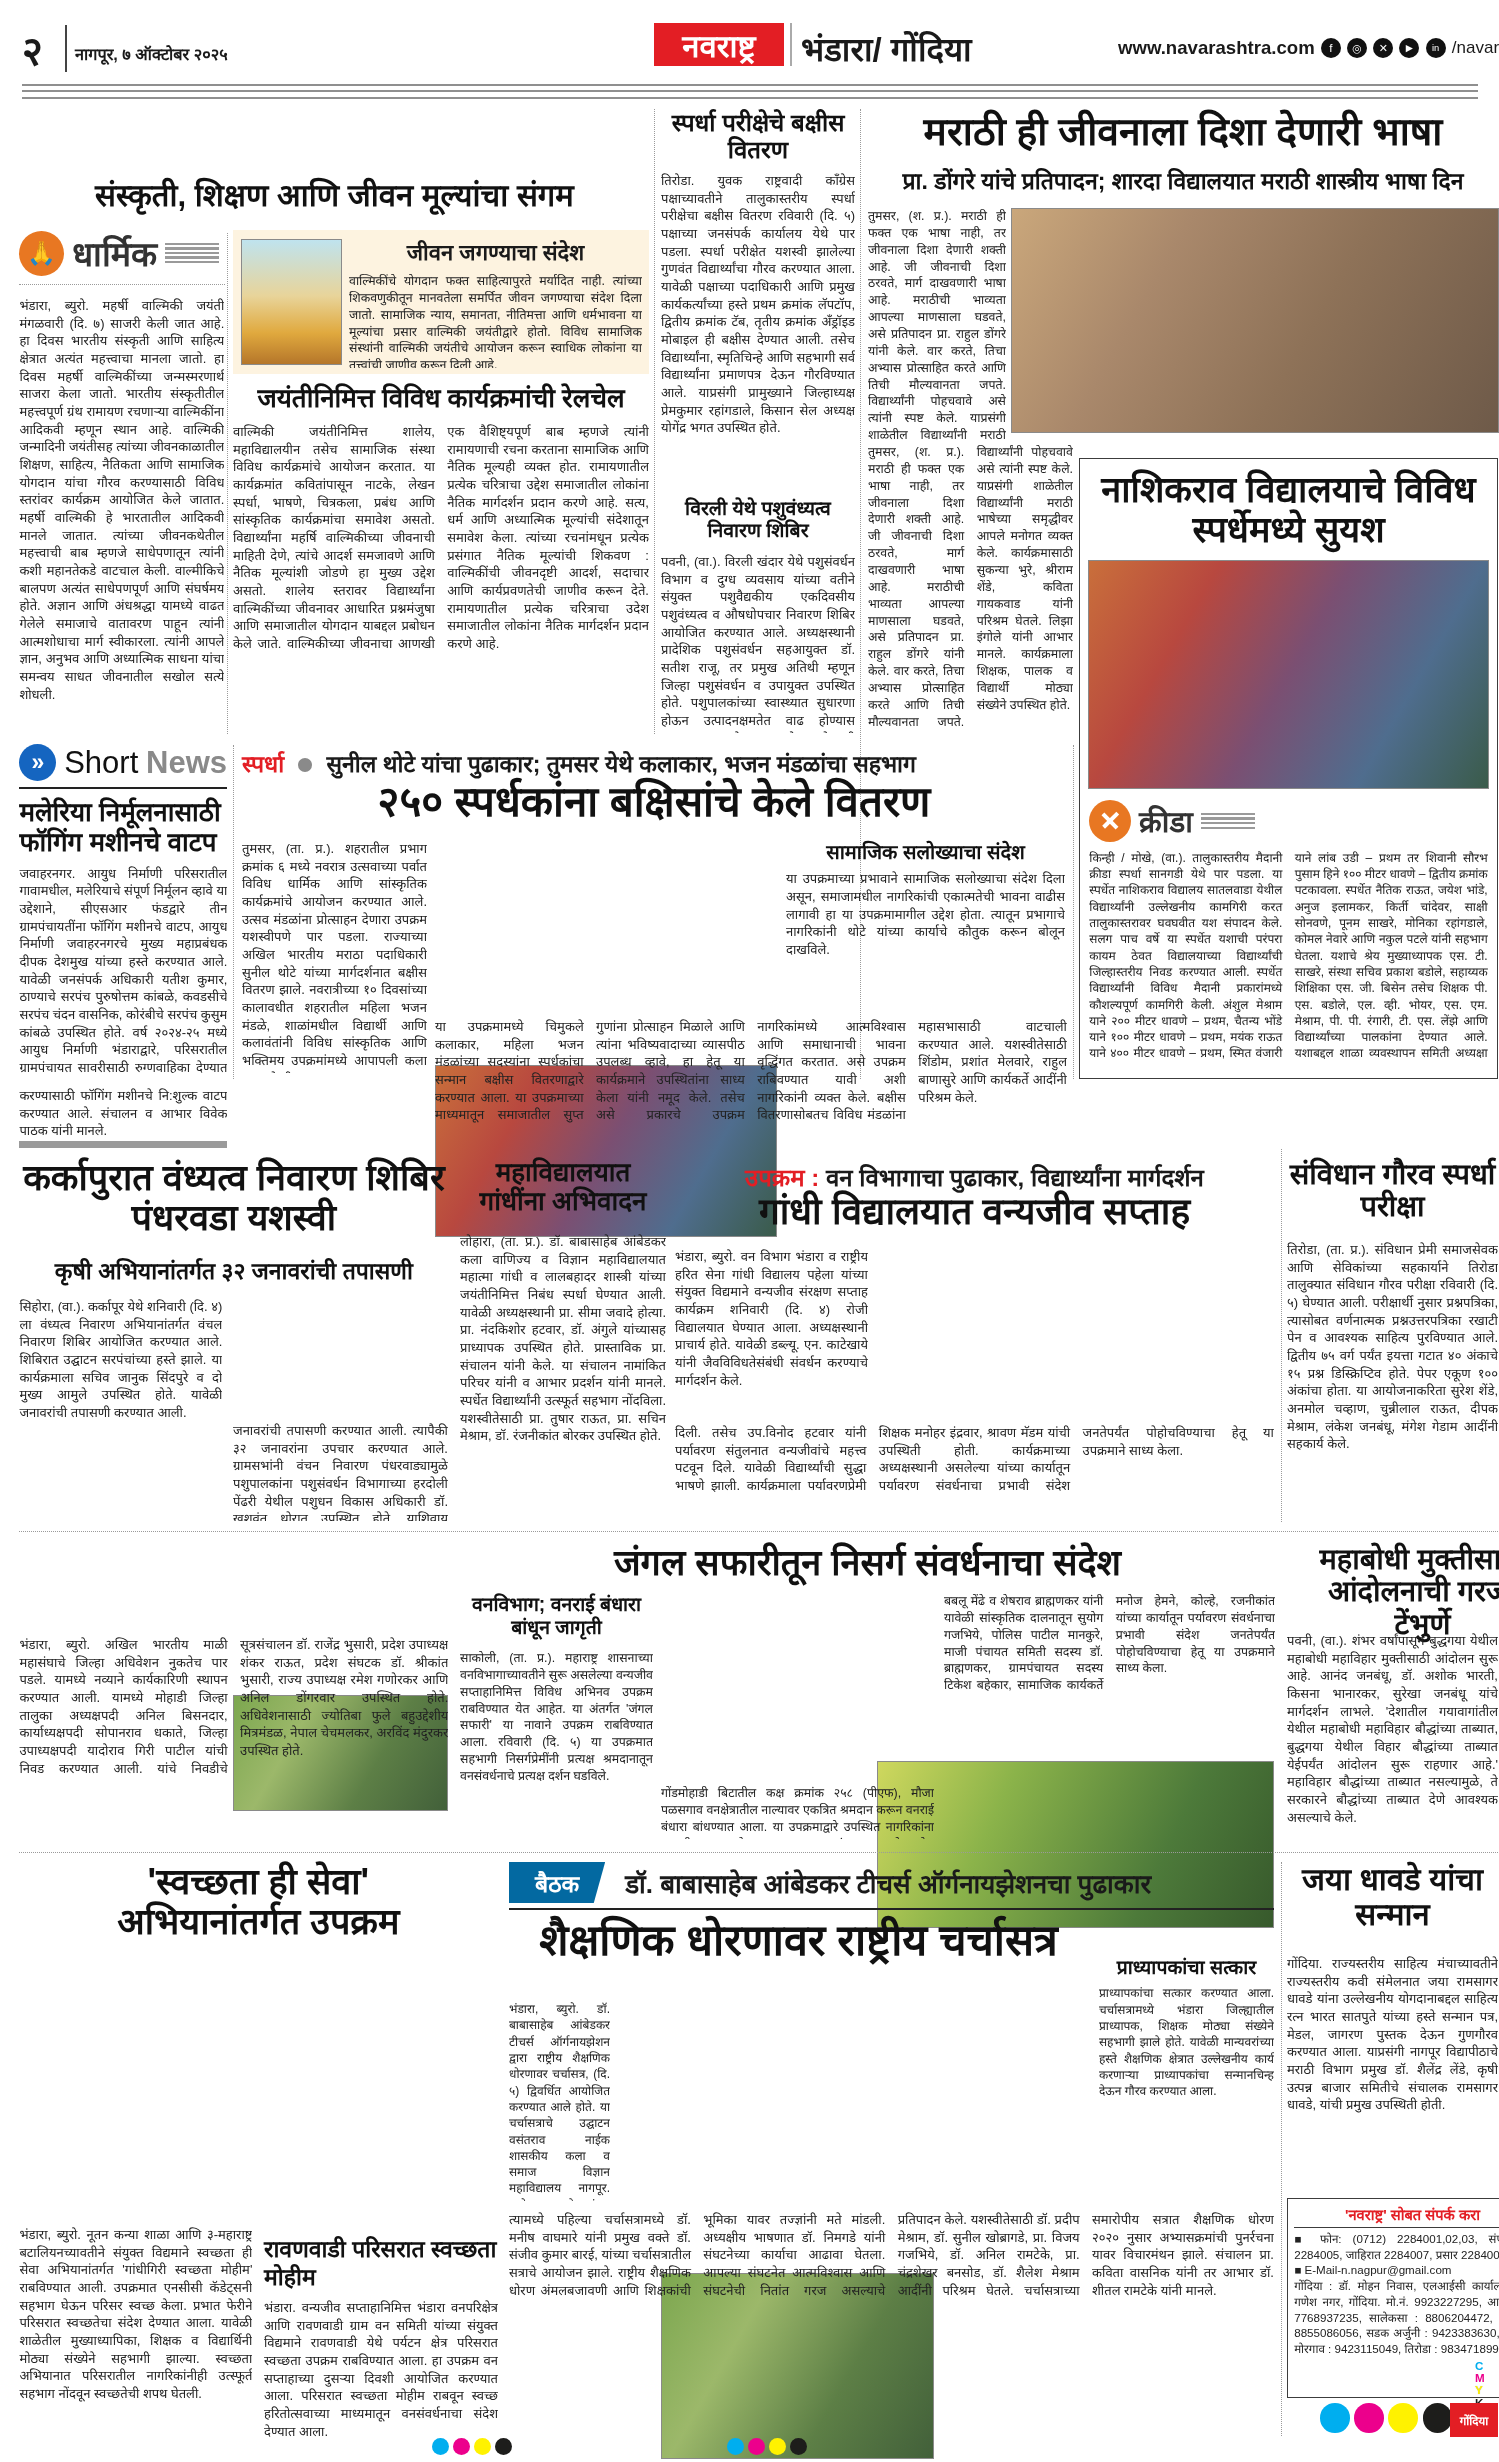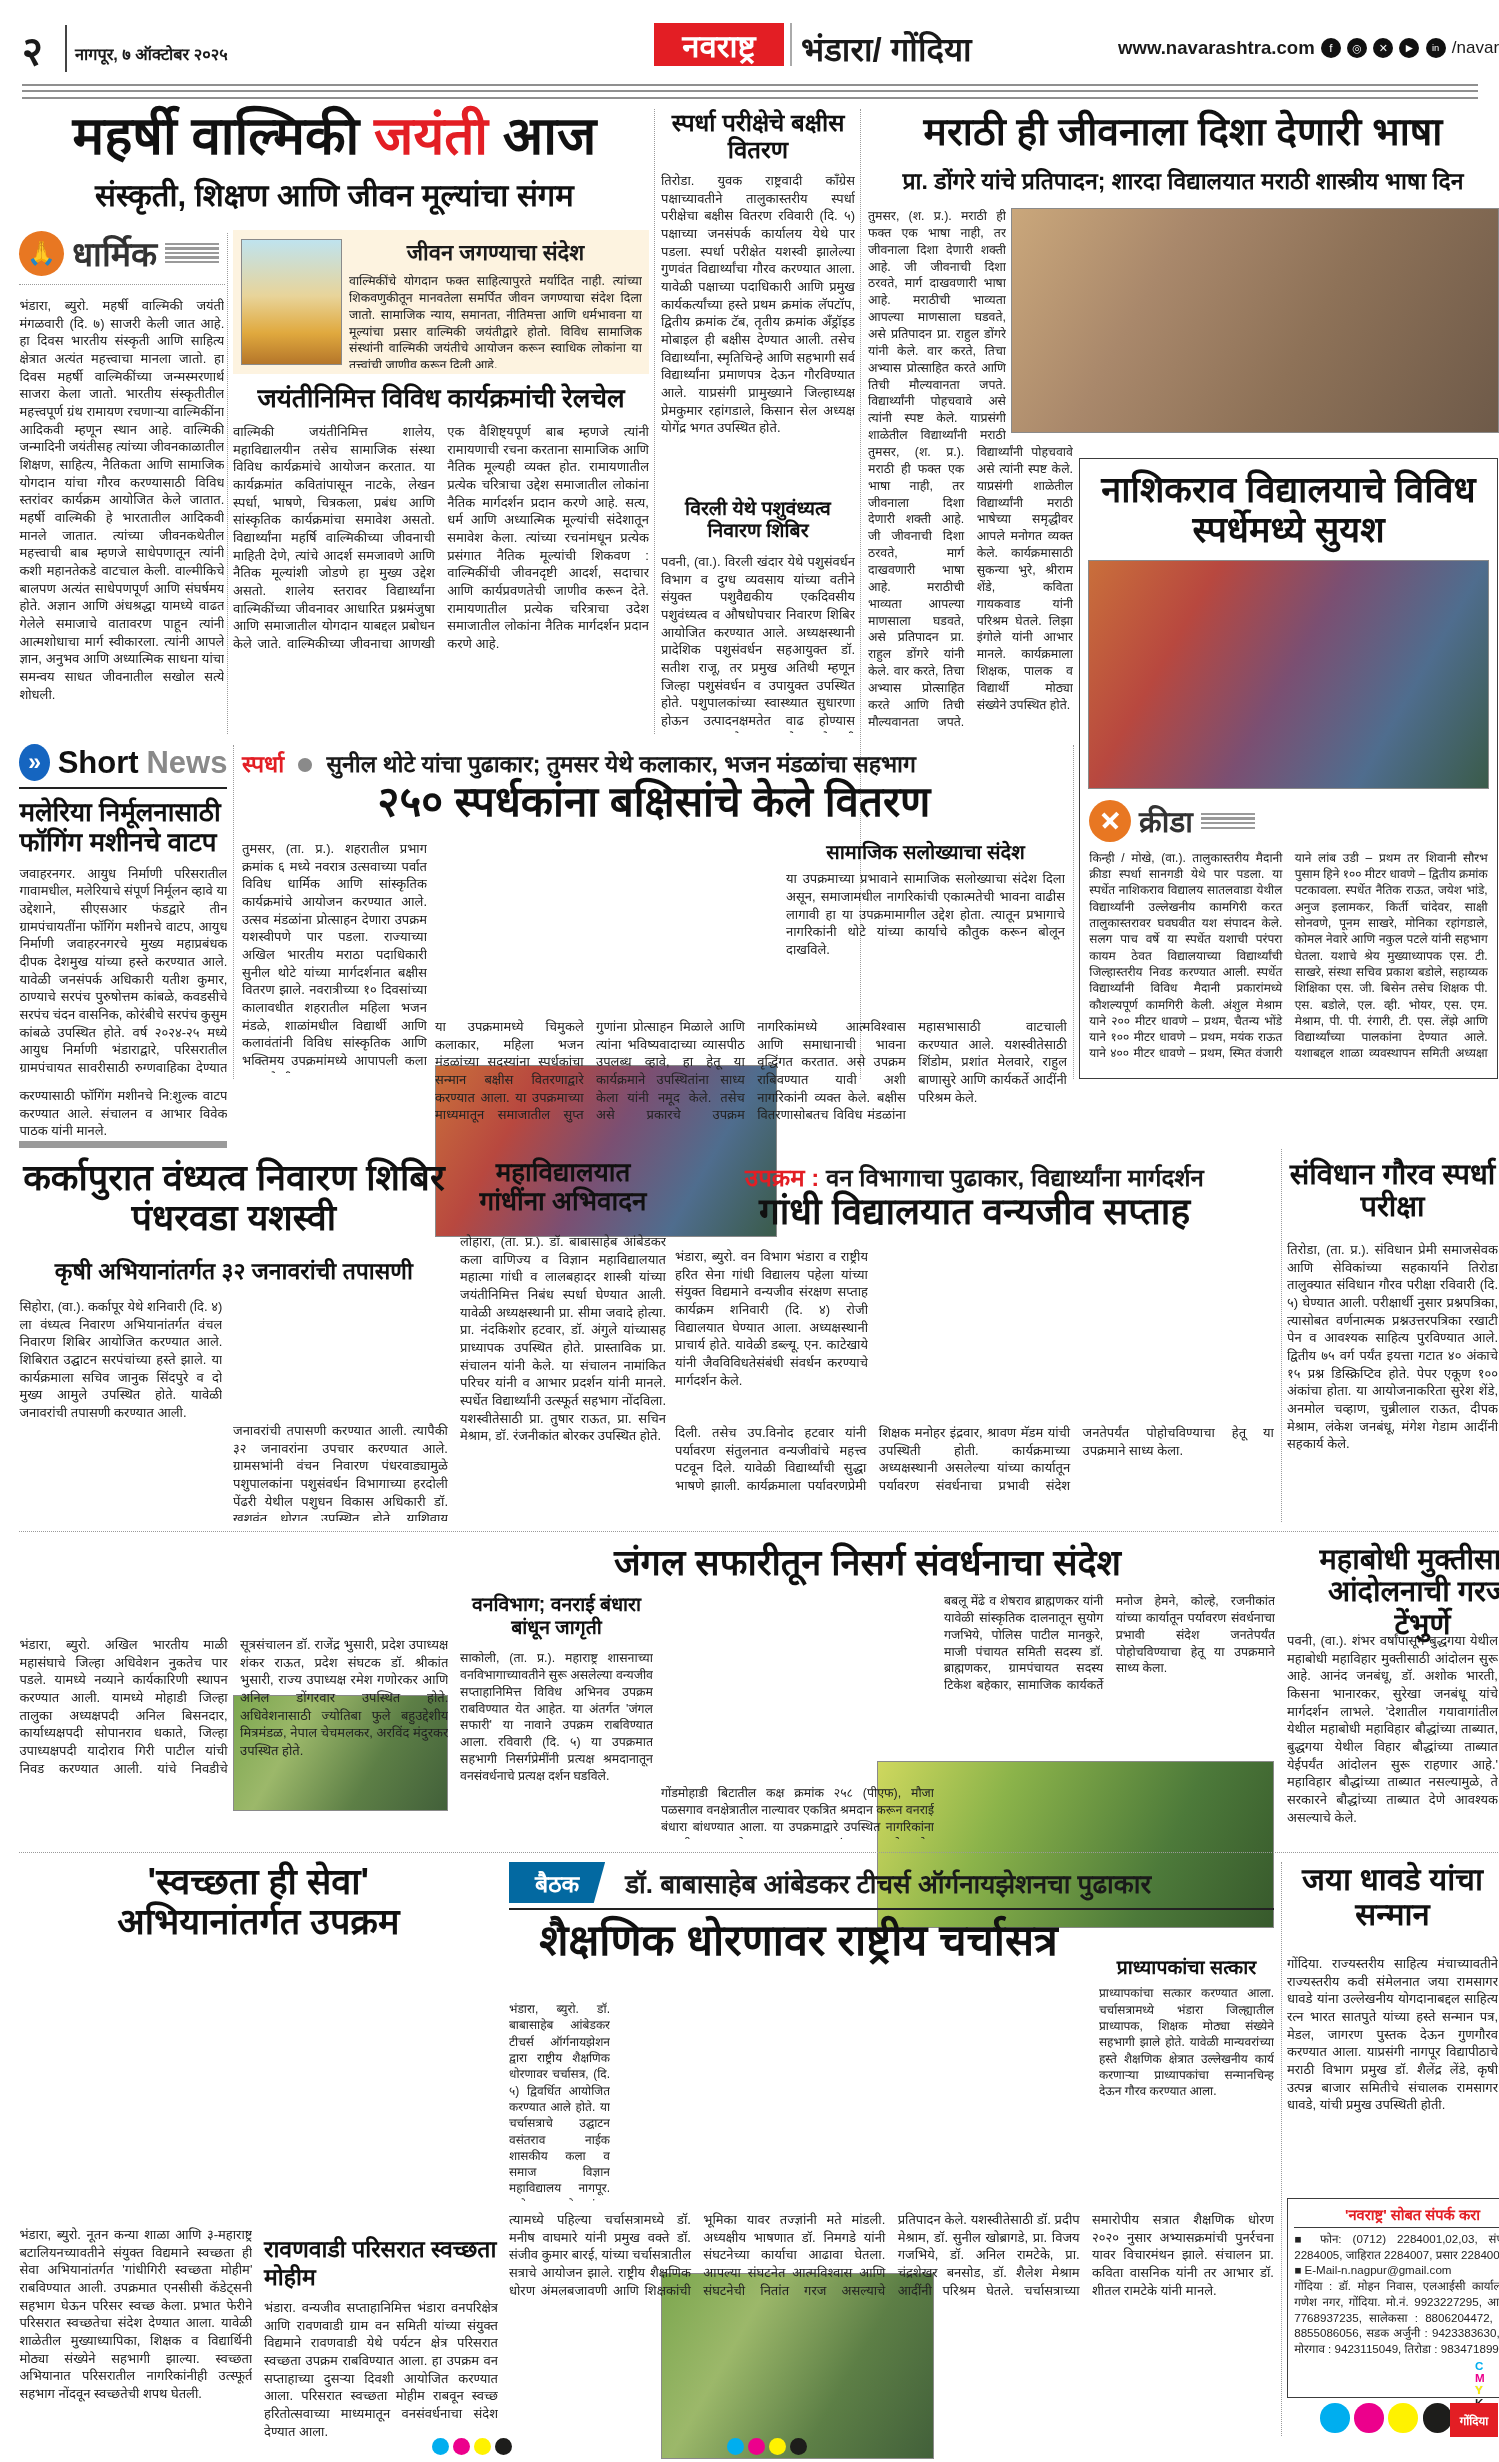--- a/index.html
+++ b/index.html
@@ -50,23 +50,20 @@
     <span class="dot" style="width:20px;height:20px;background:#111;color:#fff;text-align:center;line-height:20px;font-size:11.6px;border-radius:50%;">f</span>
     <span class="dot" style="width:20px;height:20px;background:#111;color:#fff;text-align:center;line-height:20px;font-size:11px;border-radius:50%;">◎</span>
     <span class="dot" style="width:20px;height:20px;background:#111;color:#fff;text-align:center;line-height:20px;font-size:11px;border-radius:50%;">✕</span>
     <span class="dot" style="width:20px;height:20px;background:#111;color:#fff;text-align:center;line-height:20px;font-size:9.3px;border-radius:50%;">▶</span>
     <span class="dot" style="width:20px;height:20px;background:#111;color:#fff;text-align:center;line-height:20px;font-size:9.3px;border-radius:50%;">in</span>
     <span style="font-size:17px;">/navarashtra</span>
   </div>
 
   <div class="abs rule3" style="left:22px;top:84px;width:1456px;"></div>
 
-  <div class="abs hl" style="left:19.4px;top:106px;width:630px;font-size:53px;">
-    <span>महर्षी वाल्मिकी </span><span style="color:#e31e24;">जयंती</span><span> आज</span>
-  </div>
   <div class="abs sub" style="left:19.4px;top:177px;width:630px;font-size:31px;">संस्कृती, शिक्षण आणि जीवन मूल्यांचा संगम</div>
 
   <div class="abs" style="left:19.4px;top:230px;width:206px;">
     <div style="display:flex;align-items:center;gap:7.8px;">
       <span class="badge-circle" style="width:45px;height:45px;font-size:23px;">🙏</span>
       <span style="font-size:34px;font-weight:bold;color:#333;">धार्मिक</span>
       <span class="sec-lines">
           <div></div>
           <div></div>
           <div></div>
@@ -120,21 +117,21 @@
           <div></div>
           <div></div>
         </span>
     </div>
     <div class="body cols2" style="margin:7.8px 9.3px 0;height:227px;font-size:12px;">किन्ही / मोखे, (वा.). तालुकास्तरीय मैदानी क्रीडा स्पर्धा सानगडी येथे पार पडला. या स्पर्धेत नाशिकराव विद्यालय सातलवाडा येथील विद्यार्थ्यांनी उल्लेखनीय कामगिरी करत तालुकास्तरावर घवघवीत यश संपादन केले. सलग पाच वर्षे या स्पर्धेत यशाची परंपरा कायम ठेवत विद्यालयाच्या विद्यार्थ्यांची जिल्हास्तरीय निवड करण्यात आली. स्पर्धेत विद्यार्थ्यांनी विविध मैदानी प्रकारांमध्ये कौशल्यपूर्ण कामगिरी केली. अंशुल मेश्राम याने २०० मीटर धावणे – प्रथम, चैतन्य भोंडे याने १०० मीटर धावणे – प्रथम, मयंक राऊत याने ४०० मीटर धावणे – प्रथम, स्मित वंजारी याने लांब उडी – प्रथम तर शिवानी सौरभ पुसाम हिने १०० मीटर धावणे – द्वितीय क्रमांक पटकावला. स्पर्धेत नैतिक राऊत, जयेश भांडे, अनुज इलामकर, किर्ती चांदेवर, साक्षी सोनवणे, पूनम साखरे, मोनिका रहांगडाले, कोमल नेवारे आणि नकुल पटले यांनी सहभाग घेतला. यशाचे श्रेय मुख्याध्यापक एस. टी. साखरे, संस्था सचिव प्रकाश बडोले, सहाय्यक शिक्षिका एस. जी. बिसेन तसेच शिक्षक पी. एस. बडोले, एल. व्ही. भोयर, एस. एम. मेश्राम, पी. पी. रंगारी, टी. एस. लेंझे आणि विद्यार्थ्यांच्या पालकांना देण्यात आले. यशाबद्दल शाळा व्यवस्थापन समिती अध्यक्षा रिना अजित रंगारी, ग्रामपंचायत सरपंच अंजना मेश्राम, रवींद्र बिसेन, दीपेंद्र पारधी, सीमा कावळे, राजेश राऊत, प्रफुल्ल टेंभुर्णे, पटले, उज्ज्वला चांदेवार, भारती राऊत आदींनी कौतुक केले.</div>
   </div>
 
   <div class="abs" style="left:19.4px;top:744px;width:208px;">
     <div style="display:flex;align-items:center;gap:7.8px;border-bottom:2.3px solid #222;padding-bottom:6.2px;">
       <span style="width:37px;height:37px;border-radius:50%;background:#1565c0;color:#fff;display:flex;align-items:center;justify-content:center;font-size:23px;font-weight:bold;">»</span>
-      <span style="font-size:31px;font-weight:bold;color:#111;text-align:center;">Short</span>
+      <span style="font-size:31px;font-weight:normal;color:#111;text-align:center;">Short</span>
       <span style="font-size:31px;font-weight:bold;color:#8a8a8a;">News</span>
     </div>
     <div class="hl" style="font-size:26px;text-align:left;margin-top:9.3px;">मलेरिया निर्मूलनासाठी फॉगिंग मशीनचे वाटप</div>
     <div class="body" style="margin-top:7.8px;height:208px;font-size:13px;">जवाहरनगर. आयुध निर्माणी परिसरातील गावामधील, मलेरियाचे संपूर्ण निर्मूलन व्हावे या उद्देशाने, सीएसआर फंडद्वारे तीन ग्रामपंचायतींना फॉगिंग मशीनचे वाटप, आयुध निर्माणी जवाहरनगरचे मुख्य महाप्रबंधक दीपक देशमुख यांच्या हस्ते करण्यात आले. यावेळी जनसंपर्क अधिकारी यतीश कुमार, ठाण्याचे सरपंच पुरुषोत्तम कांबळे, कवडसीचे सरपंच चंदन वासनिक, कोरंबीचे सरपंच कुसुम कांबळे उपस्थित होते. वर्ष २०२४-२५ मध्ये आयुध निर्माणी भंडाराद्वारे, परिसरातील ग्रामपंचायत सावरीसाठी रुग्णवाहिका देण्यात आली होती. ग्रामपंचायत ठाणा पेट्रोलपंप, कवडसी आणि कोरंबी यांना परिसरातील मलेरिया समाप्त</div>
   </div>
   <div class="abs body" style="left:19.4px;top:1087px;width:208px;height:50px;font-size:13px;">करण्यासाठी फॉगिंग मशीनचे नि:शुल्क वाटप करण्यात आले. संचालन व आभार विवेक पाठक यांनी मानले.</div>
   <div class="abs" style="left:19.4px;top:1141px;width:208px;height:7px;background:#9a9a9a;"></div>
   <div class="abs dotv" style="left:233px;top:745px;height:334px;"></div>
   <div class="abs dotv" style="left:1073px;top:745px;height:334px;"></div>
 

